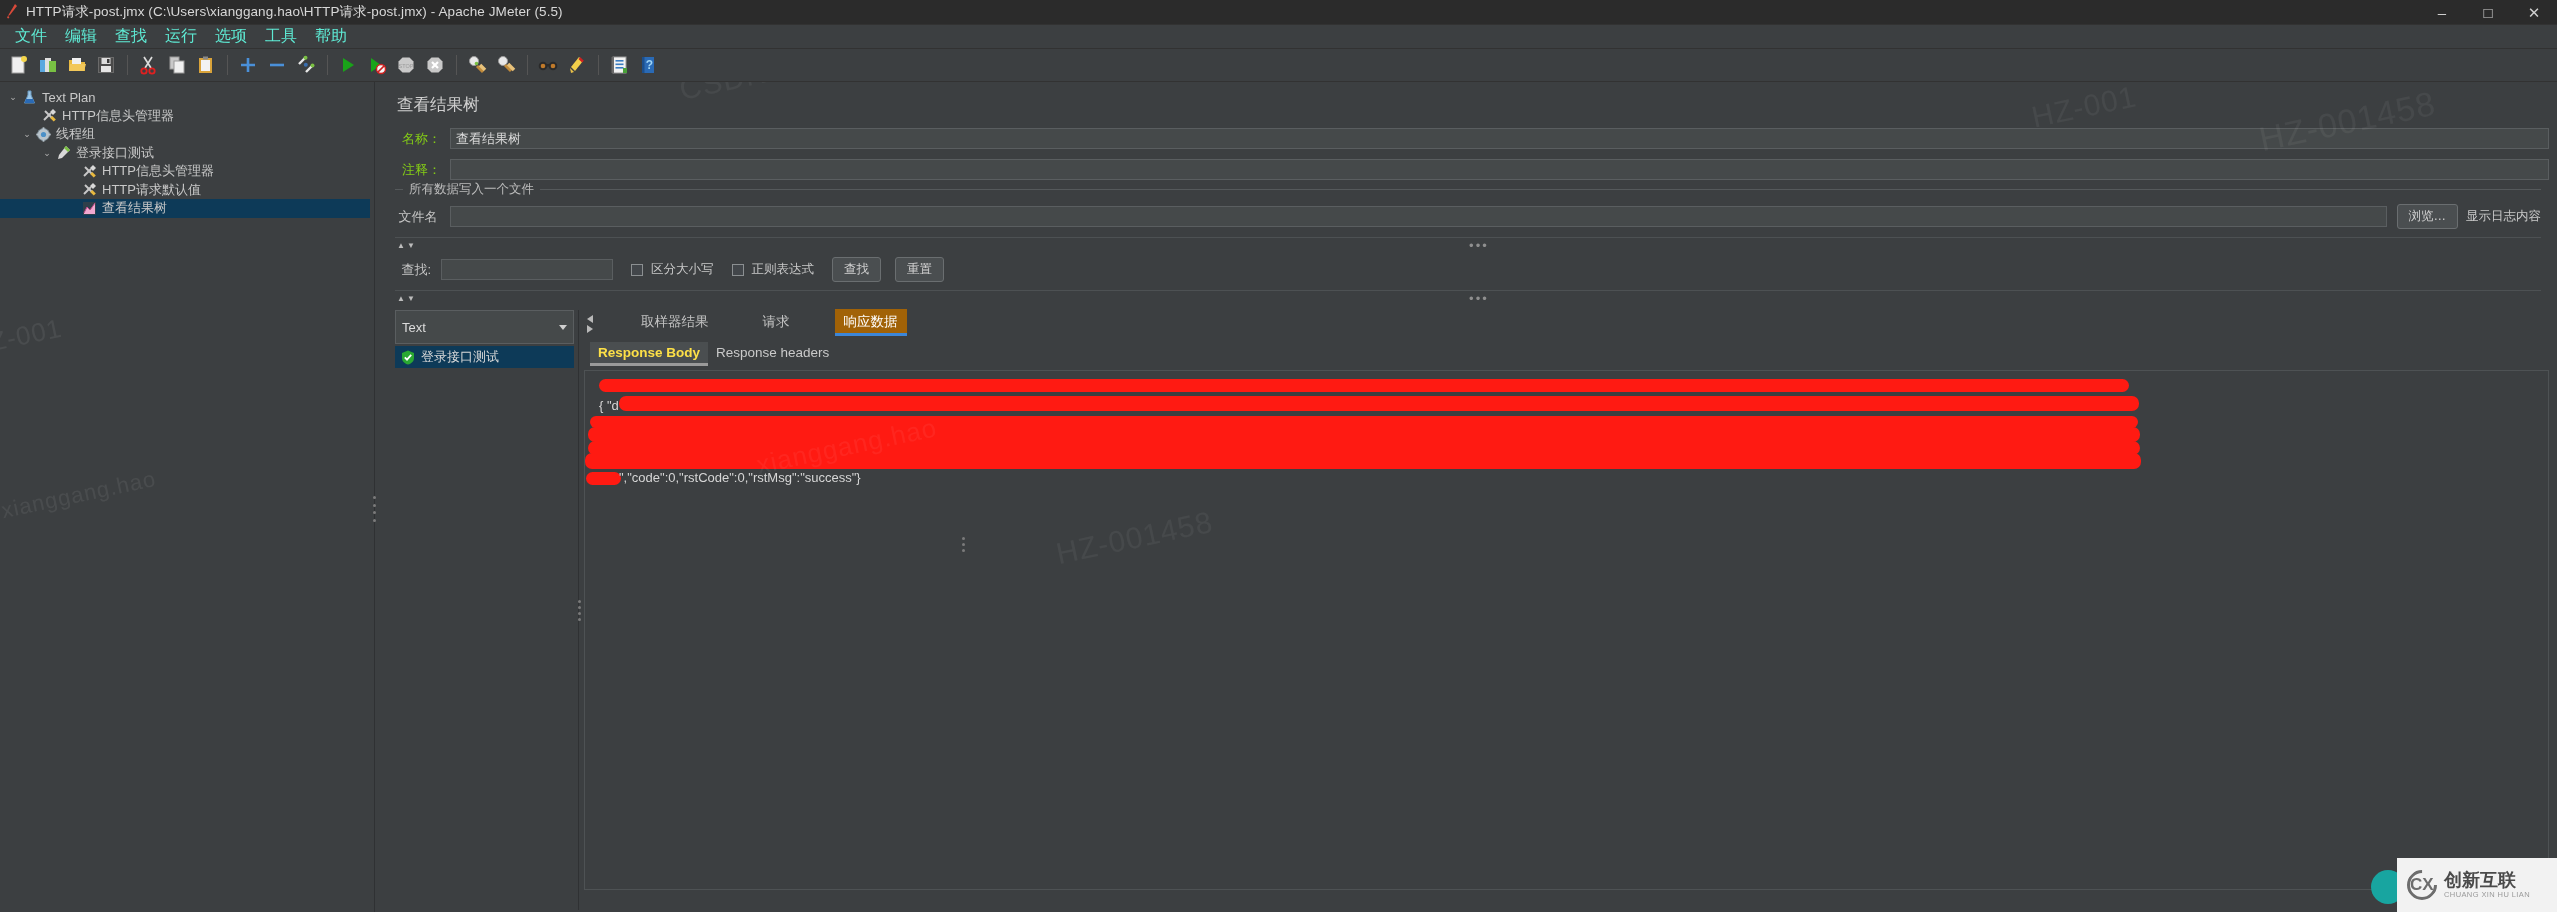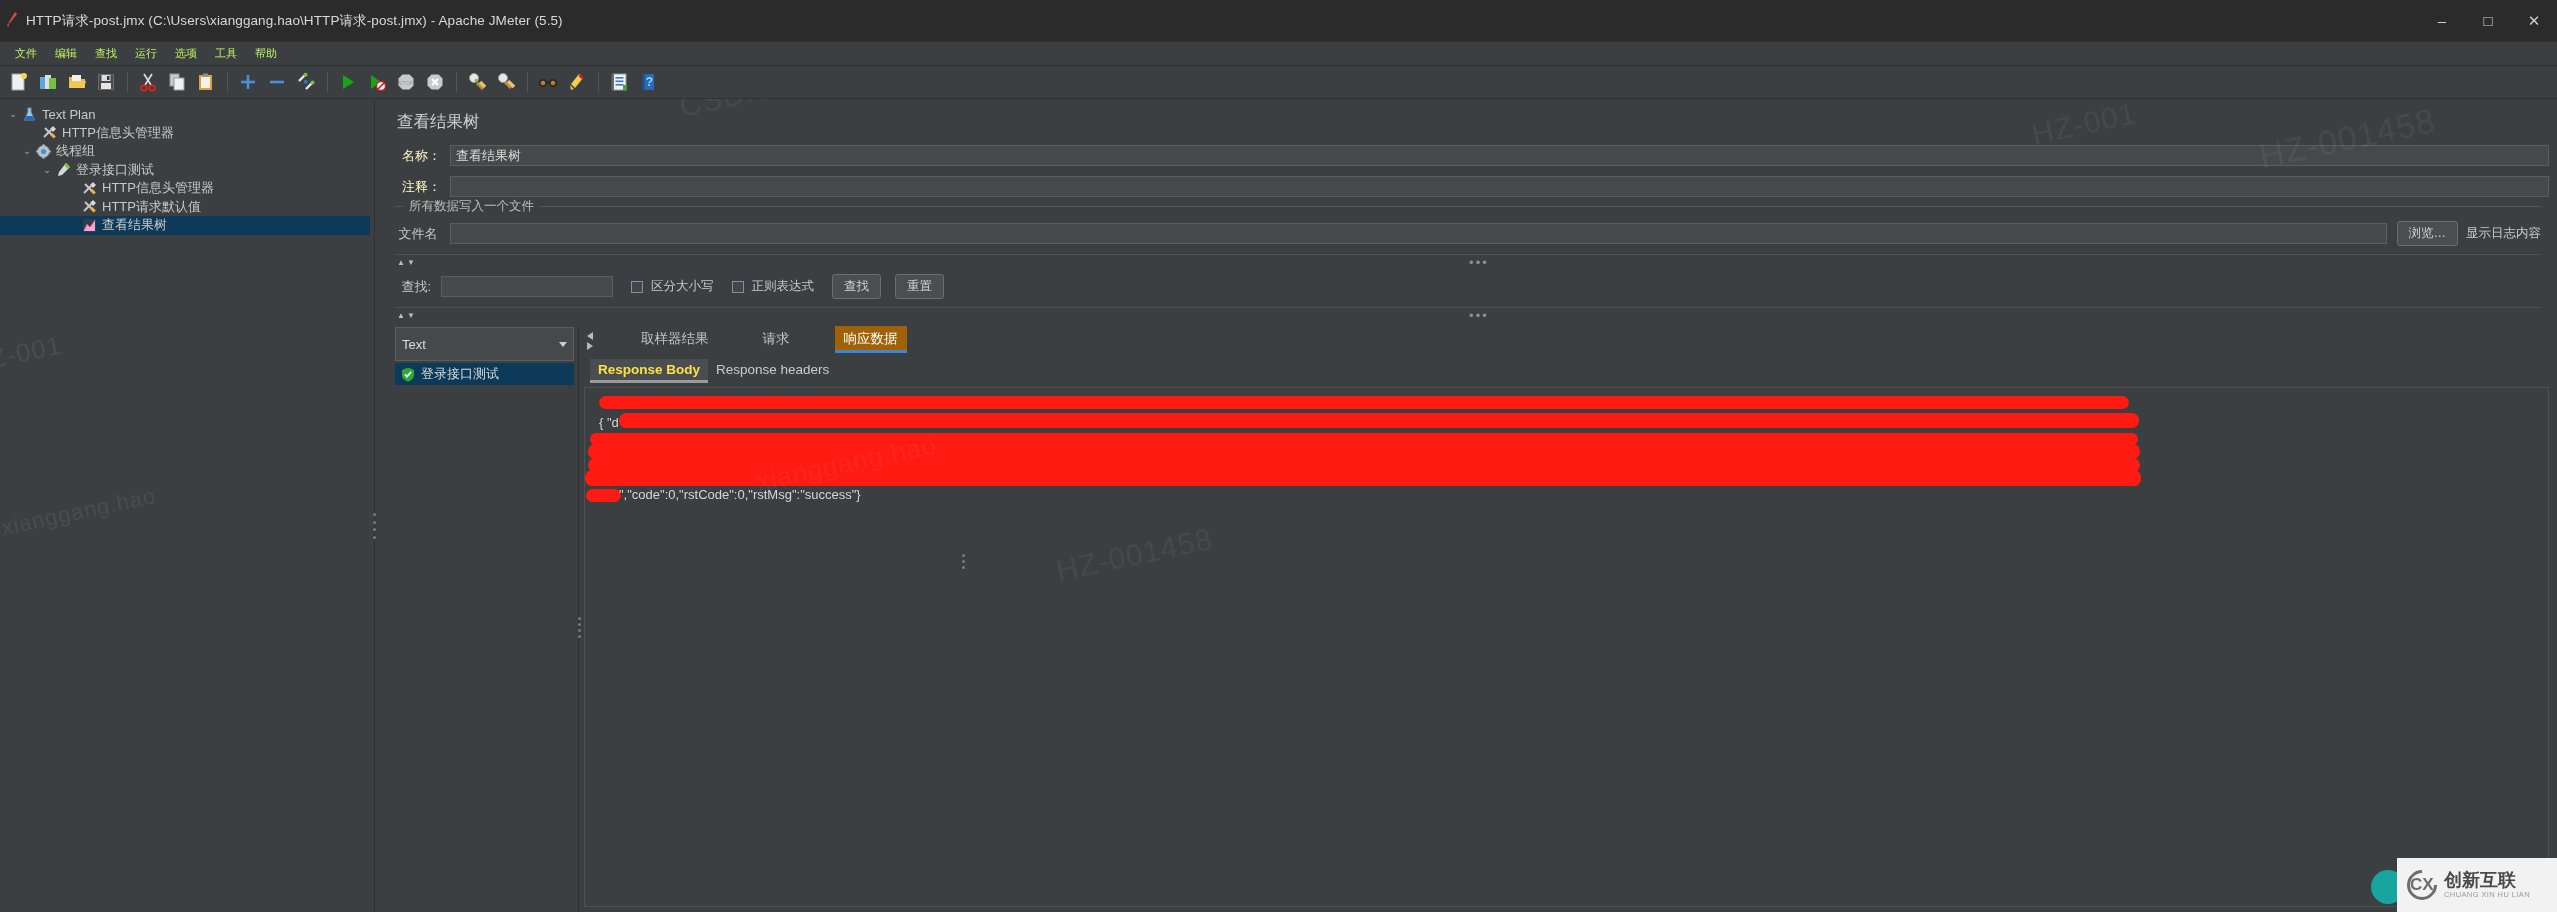--- a/index.html
+++ b/index.html
@@ -5,38 +5,38 @@
   * { box-sizing: border-box; margin: 0; padding: 0; }
   html, body {
     width: 2557px; height: 912px;
     background: #3c3f41;
     font-family: "Liberation Sans", "DejaVu Sans", sans-serif;
     overflow: hidden;
   }
 
   
   .titlebar {
-    height: 42px; background: #2b2b2b; display: flex; align-items: center;
+    height: 25px; background: #2b2b2b; display: flex; align-items: center;
     border-bottom: 1px solid #323232;
   }
   .tb-icon { width: 26px; text-align: center; font-size: 13px; color: #d94a3a; }
   .tb-title { color: #d8d8d8; font-size: 13.5px; letter-spacing: .1px; }
   .tb-spacer { flex: 1; }
   .winbtn {
     width: 46px; height: 25px; display: flex; align-items: center; justify-content: center;
     color: #cfcfcf; font-size: 15px; line-height: 1;
   }
 
   
   .menubar {
     height: 24px; background: #3c3f41; display: flex; align-items: center;
     padding-left: 6px; border-bottom: 1px solid #323232;
   }
   .menu-item {
-    color: #bef264; font-size: 11px; padding: 3px 9px; border-radius: 2px;
+    color: #5eead4; font-size: 16px; padding: 3px 9px; border-radius: 2px;
   }
 
   
   .toolbar {
     height: 33px; background: #3c3f41; display: flex; align-items: center;
     padding-left: 5px; border-bottom: 1px solid #323232;
   }
   .tool { width: 27px; height: 27px; display: flex; align-items: center; justify-content: center;
           margin-right: 2px; border-radius: 2px; position: relative; }
   .tsep { width: 1px; height: 20px; background: #555; margin: 0 6px; }
@@ -59,21 +59,21 @@
   .splitter { width: 9px; background: #3c3f41; position: relative; display:flex; align-items:center; justify-content:center;}
   .splitter::before{ content:""; position:absolute; left:4px; top:0; bottom:0; width:1px; background:#2f3133;}
   .grip { width: 3px; height: 26px; display:flex; flex-direction:column; justify-content:space-between; z-index:2;}
   .grip i { display:block; width:3px; height:3px; background:#7a7a7a; border-radius:50%; }
 
   
   .rightpane { flex: 1; background: #3c3f41; padding: 12px 0 0 0; position: relative; overflow: hidden; }
   .panel-title { color: #cfcfcf; font-size: 16.5px; padding: 0 0 10px 18px; }
 
   .formrow { display: flex; align-items: center; padding: 2px 8px 2px 16px; }
-  .flabel { color: #fef9c3; font-size: 13px; width: 46px; text-align: right; margin-right: 9px; flex: 0 0 46px;}
+  .flabel { color: #84cc16; font-size: 13px; width: 46px; text-align: right; margin-right: 9px; flex: 0 0 46px;}
   .finput {
     flex: 1; height: 21px; background: #45494a; border: 1px solid #5a5e60;
     color: #dadada; font-size: 13px; padding: 0 5px; display: flex; align-items: center;
     font-family: "Liberation Sans", sans-serif;
   }
 
   .group { margin: 7px 16px 0 16px; border-top: 1px solid #55595b; position: relative; padding-top: 8px;}
   .group-title {
     position: absolute; top: -9px; left: 8px; background: #3c3f41;
     padding: 0 6px; color: #bdbdbd; font-size: 12.5px;

